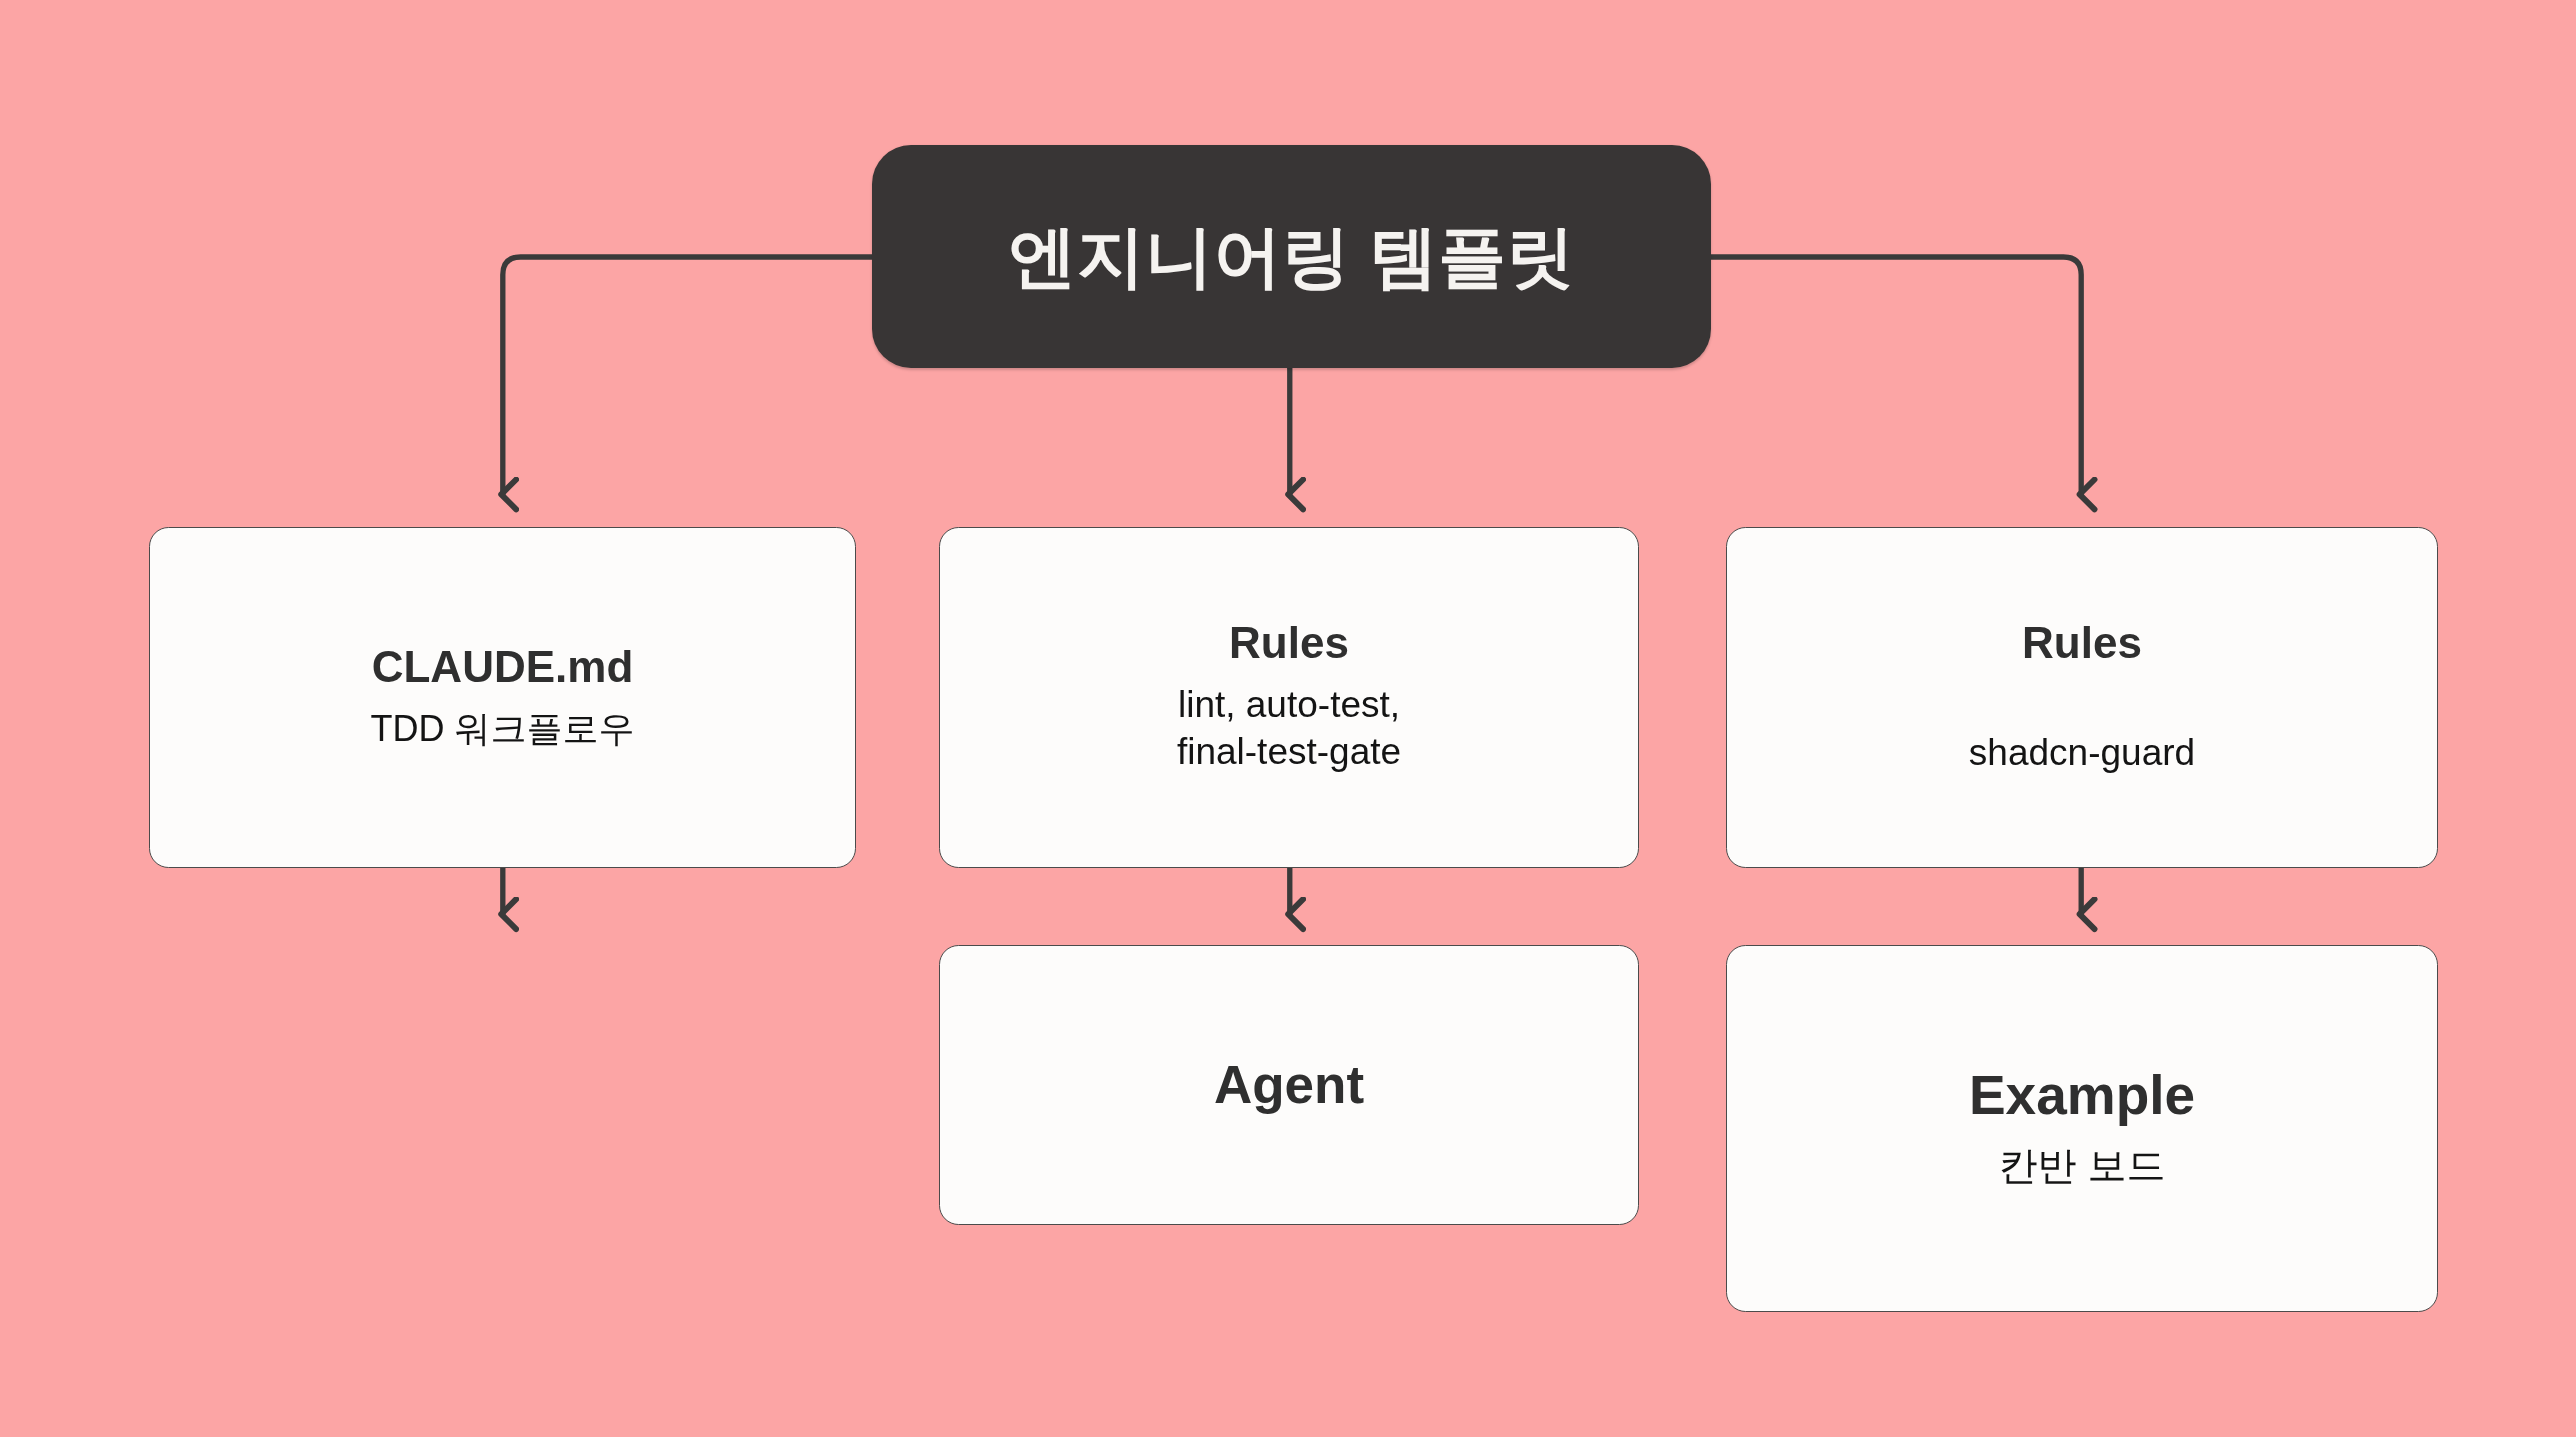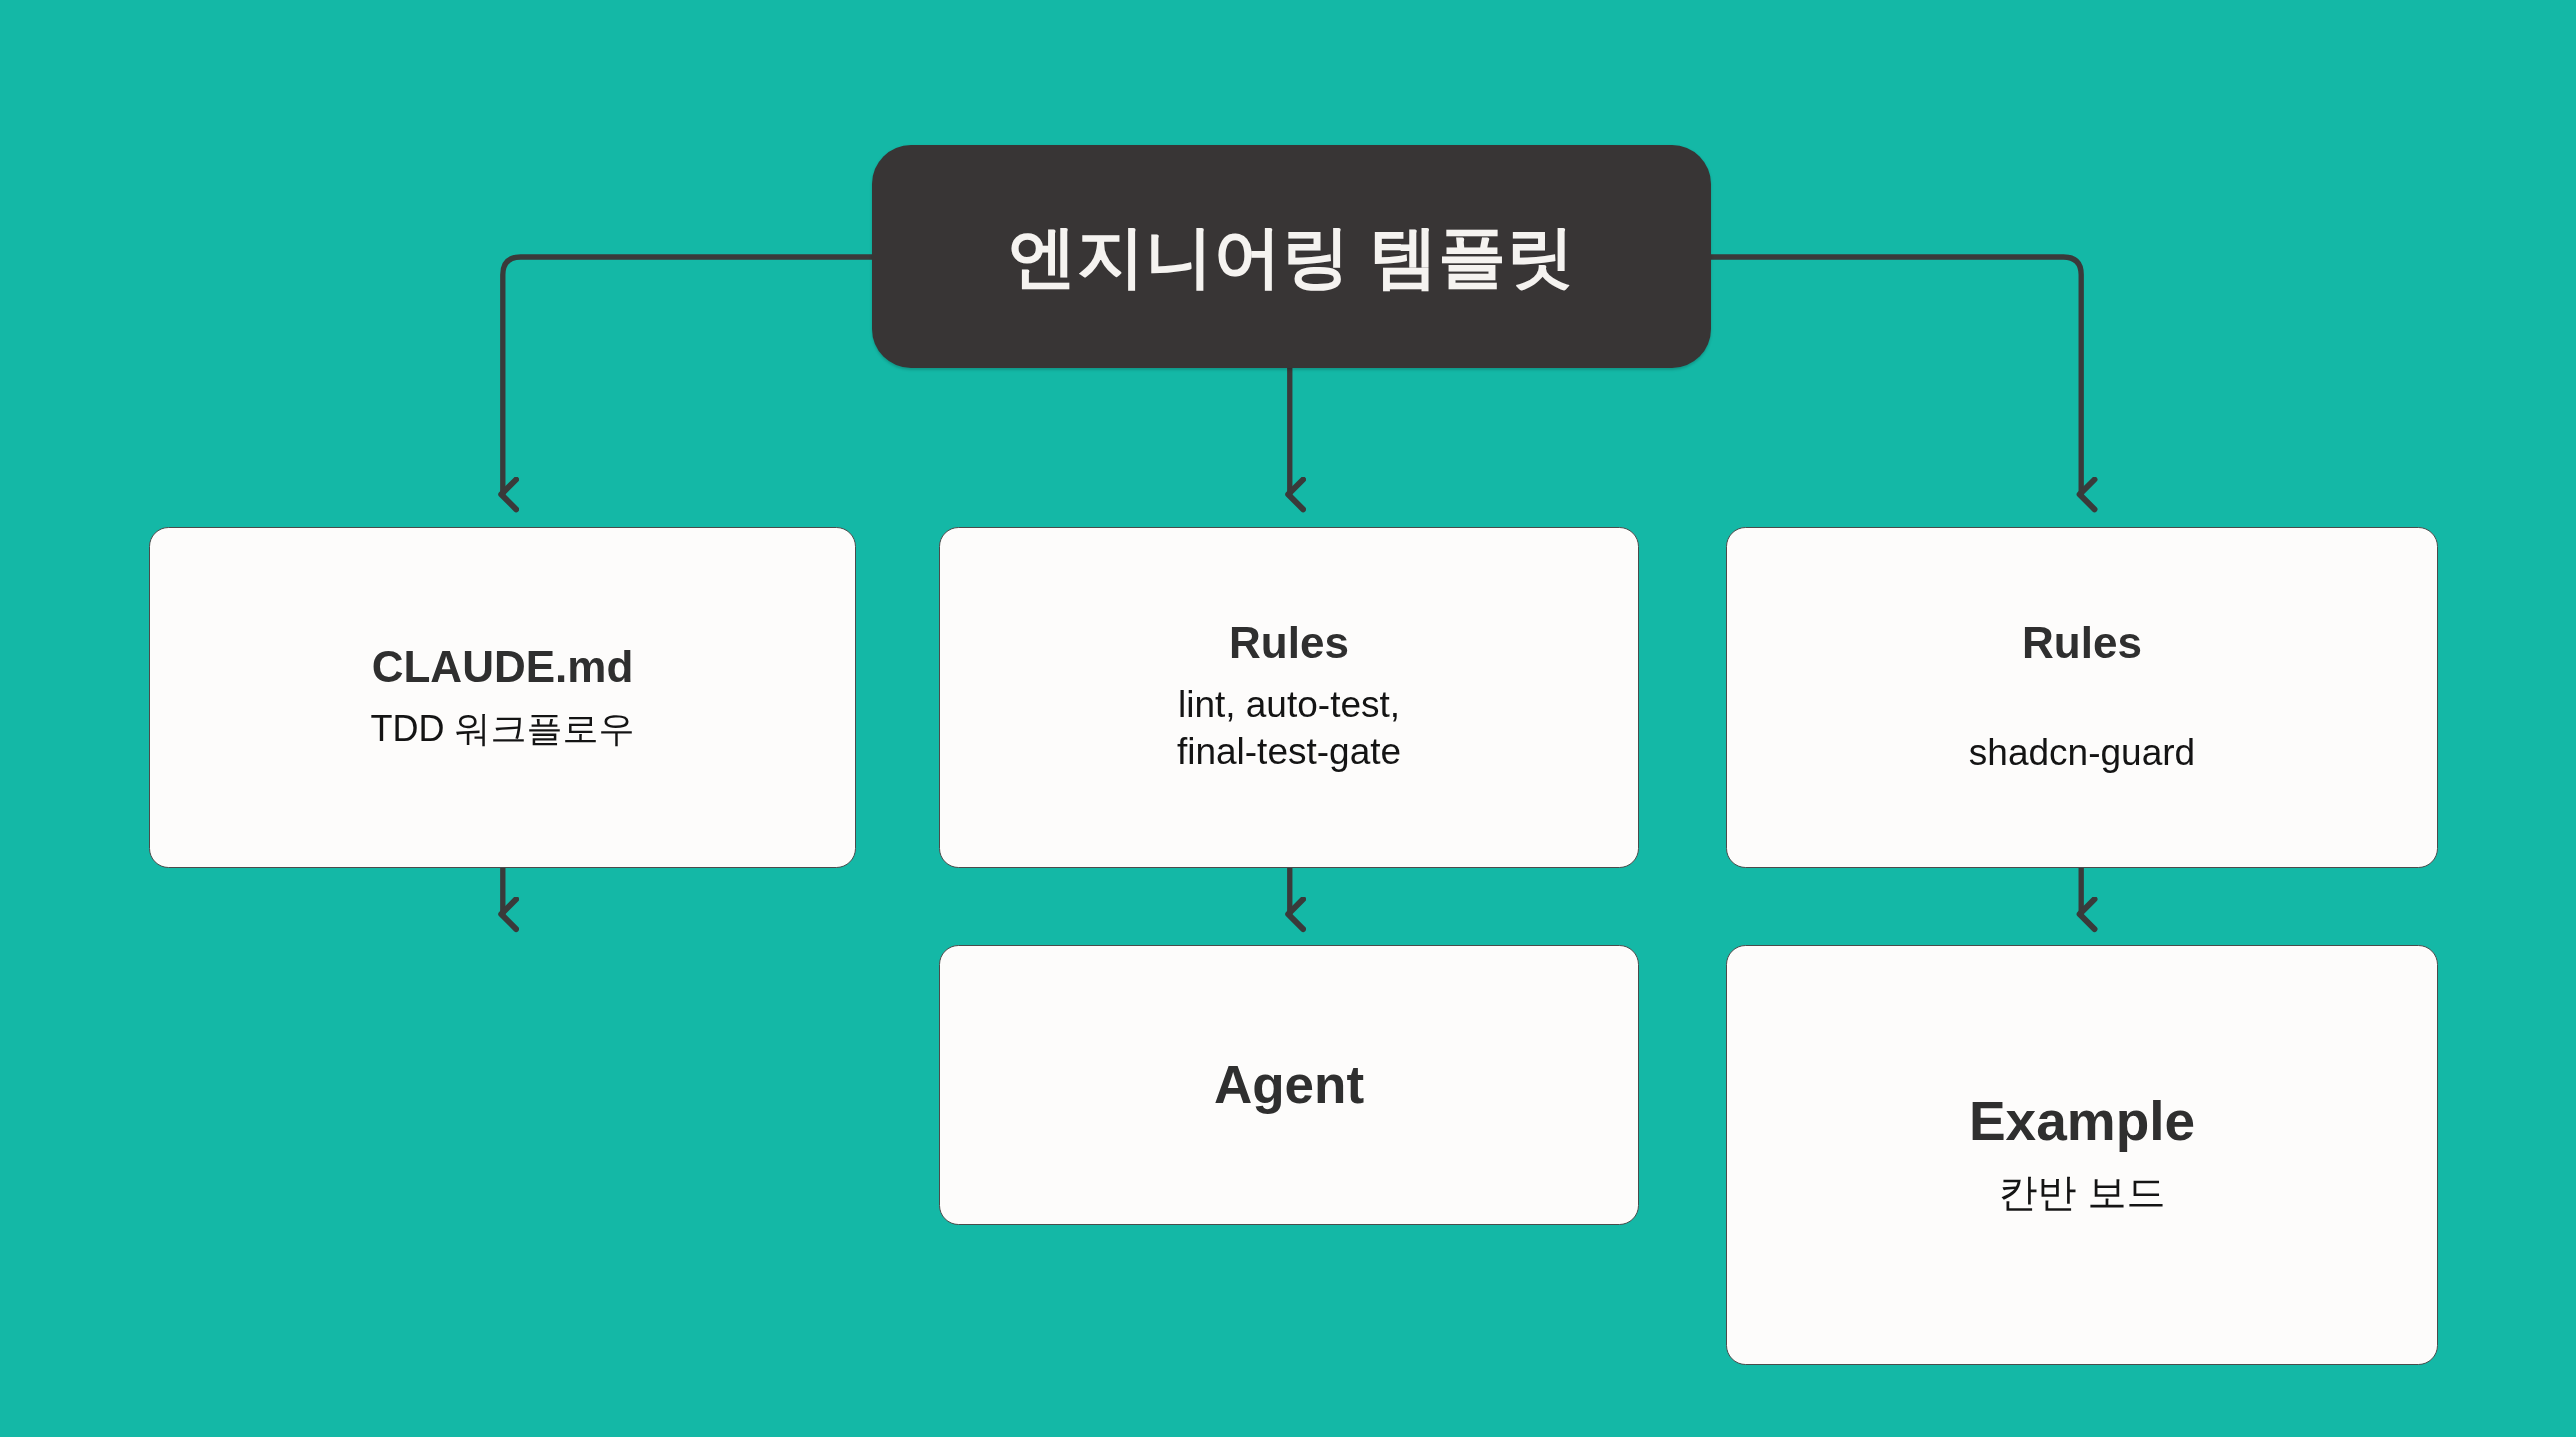--- a/index.html
+++ b/index.html
@@ -4,21 +4,21 @@
 <style>
   html, body {
     margin: 0;
     padding: 0;
     background: #ffffff;
   }
   #canvas {
     position: relative;
     width: 2576px;
     height: 1437px;
-    background: #14b8a6;
+    background: #fca5a5;
     overflow: hidden;
     font-family: "Liberation Sans", "DejaVu Sans", sans-serif;
   }
 
   
   #wires {
     position: absolute;
     left: 0; top: 0;
     width: 2576px;
     height: 1437px;
@@ -82,21 +82,21 @@
     margin-top: 12.5px;
     white-space: pre-line;
   }
 
   
   #card-claude  { left: 149px;  top: 527px;  width: 707px; height: 341px; }
   #card-skills  { left: 149px;  top: 945px; width: 707px; height: 370px; }
   #card-hooks   { left: 939px; top: 527px;  width: 700px; height: 341px; }
   #card-agent   { left: 939px; top: 945px; width: 700px; height: 280px; }
   #card-rules   { left: 1726px; top: 527px;  width: 712px; height: 341px; gap: 44px; }
-  #card-example { left: 1726px; top: 945px; width: 712px; height: 420px; }
+  #card-example { left: 1726px; top: 945px; width: 712px; height: 367px; }
 
   #card-claude  .card-subtitle { margin-top: 16px; }
   #card-skills  .card-title { font-size: 50px; }
   #card-skills  .card-subtitle { font-size: 39px; margin-top: 18px; line-height: 1.3; }
   #card-hooks   .card-subtitle { font-size: 37px; margin-top: 14.2px; }
   #card-agent   .card-title { font-size: 53px; }
   #card-agent   .card-subtitle { font-size: 39px; margin-top: 19.6px; }
   #card-rules   .card-subtitle { font-size: 37px; margin-top: 18px; }
   #card-example .card-title { font-size: 55px; }
   #card-example .card-subtitle { font-size: 39px; margin-top: 16px; }

